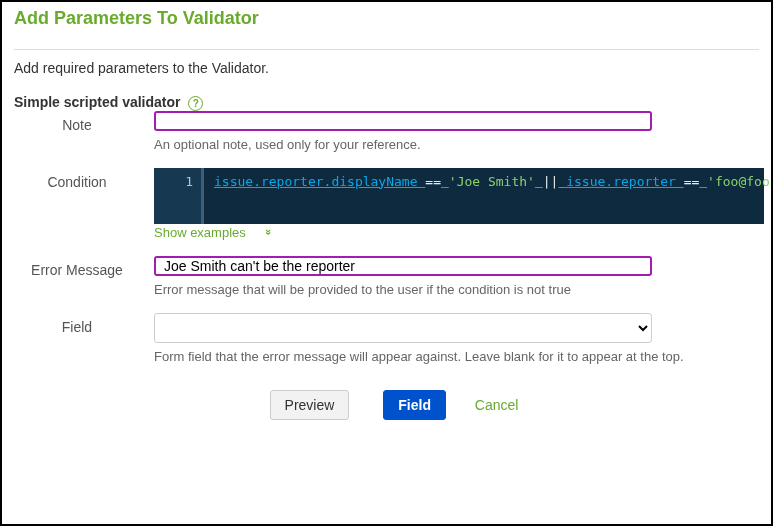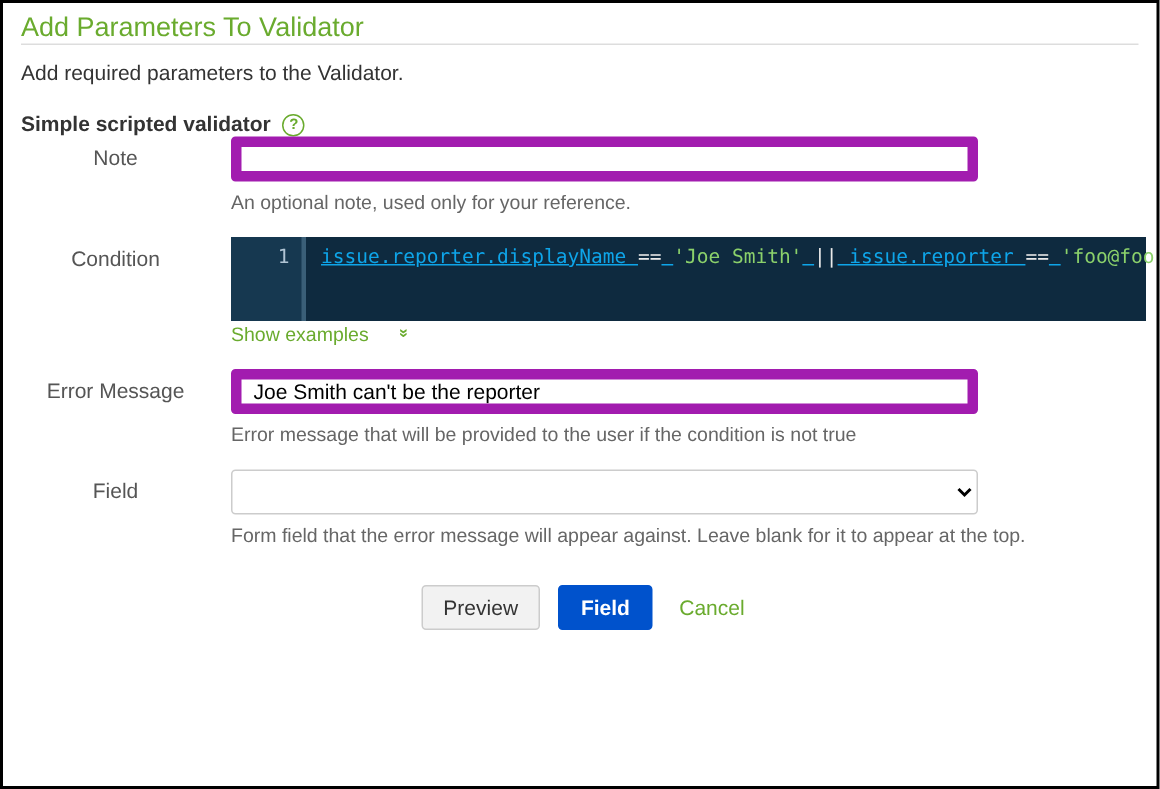--- a/index.html
+++ b/index.html
@@ -12,22 +12,22 @@
     height: 526px;
     overflow: hidden;
     border: 2px solid #000;
   }
   .container {
     padding: 6px 12px 12px 12px;
   }
   .page-title {
     color: #6aab2e;
     font-size: 18px;
-    font-weight: 400;
-    padding-bottom: 0;
+    font-weight: 700;
+    padding-bottom: 20px;
     border-bottom: 1px solid #ddd;
     margin-bottom: 10px;
   }
   .page-desc {
     font-size: 14px;
     color: #333;
     margin-bottom: 18px;
   }
   .validator-name {
     font-weight: 700;
@@ -68,22 +68,22 @@
     color: #555;
     font-size: 14px;
   }
   .form-control-wrap {
     flex: 1;
     min-width: 0;
   }
   .text-input {
     width: 498px;
     max-width: 100%;
-    height: 30px;
-    border: 7px solid #a21caf;
+    height: 20px;
+    border: 2px solid #a21caf;
     border-radius: 3px;
     padding: 4px 8px;
     font-size: 14px;
     font-family: inherit;
   }
   .help-text {
     font-size: 13px;
     color: #666;
     margin-top: 6px;
   }
@@ -140,21 +140,21 @@
     text-align: center;
     margin-top: 26px;
   }
   .btn {
     display: inline-block;
     padding: 6px 14px;
     font-size: 14px;
     border-radius: 3px;
     border: 1px solid transparent;
     cursor: pointer;
-    margin: 0 4px;
+    margin: 0 15px;
     font-family: inherit;
   }
   .btn-secondary {
     background: #f2f2f2;
     border-color: #ccc;
     color: #333;
   }
   .btn-primary {
     background: #0052cc;
     border-color: #0052cc;

